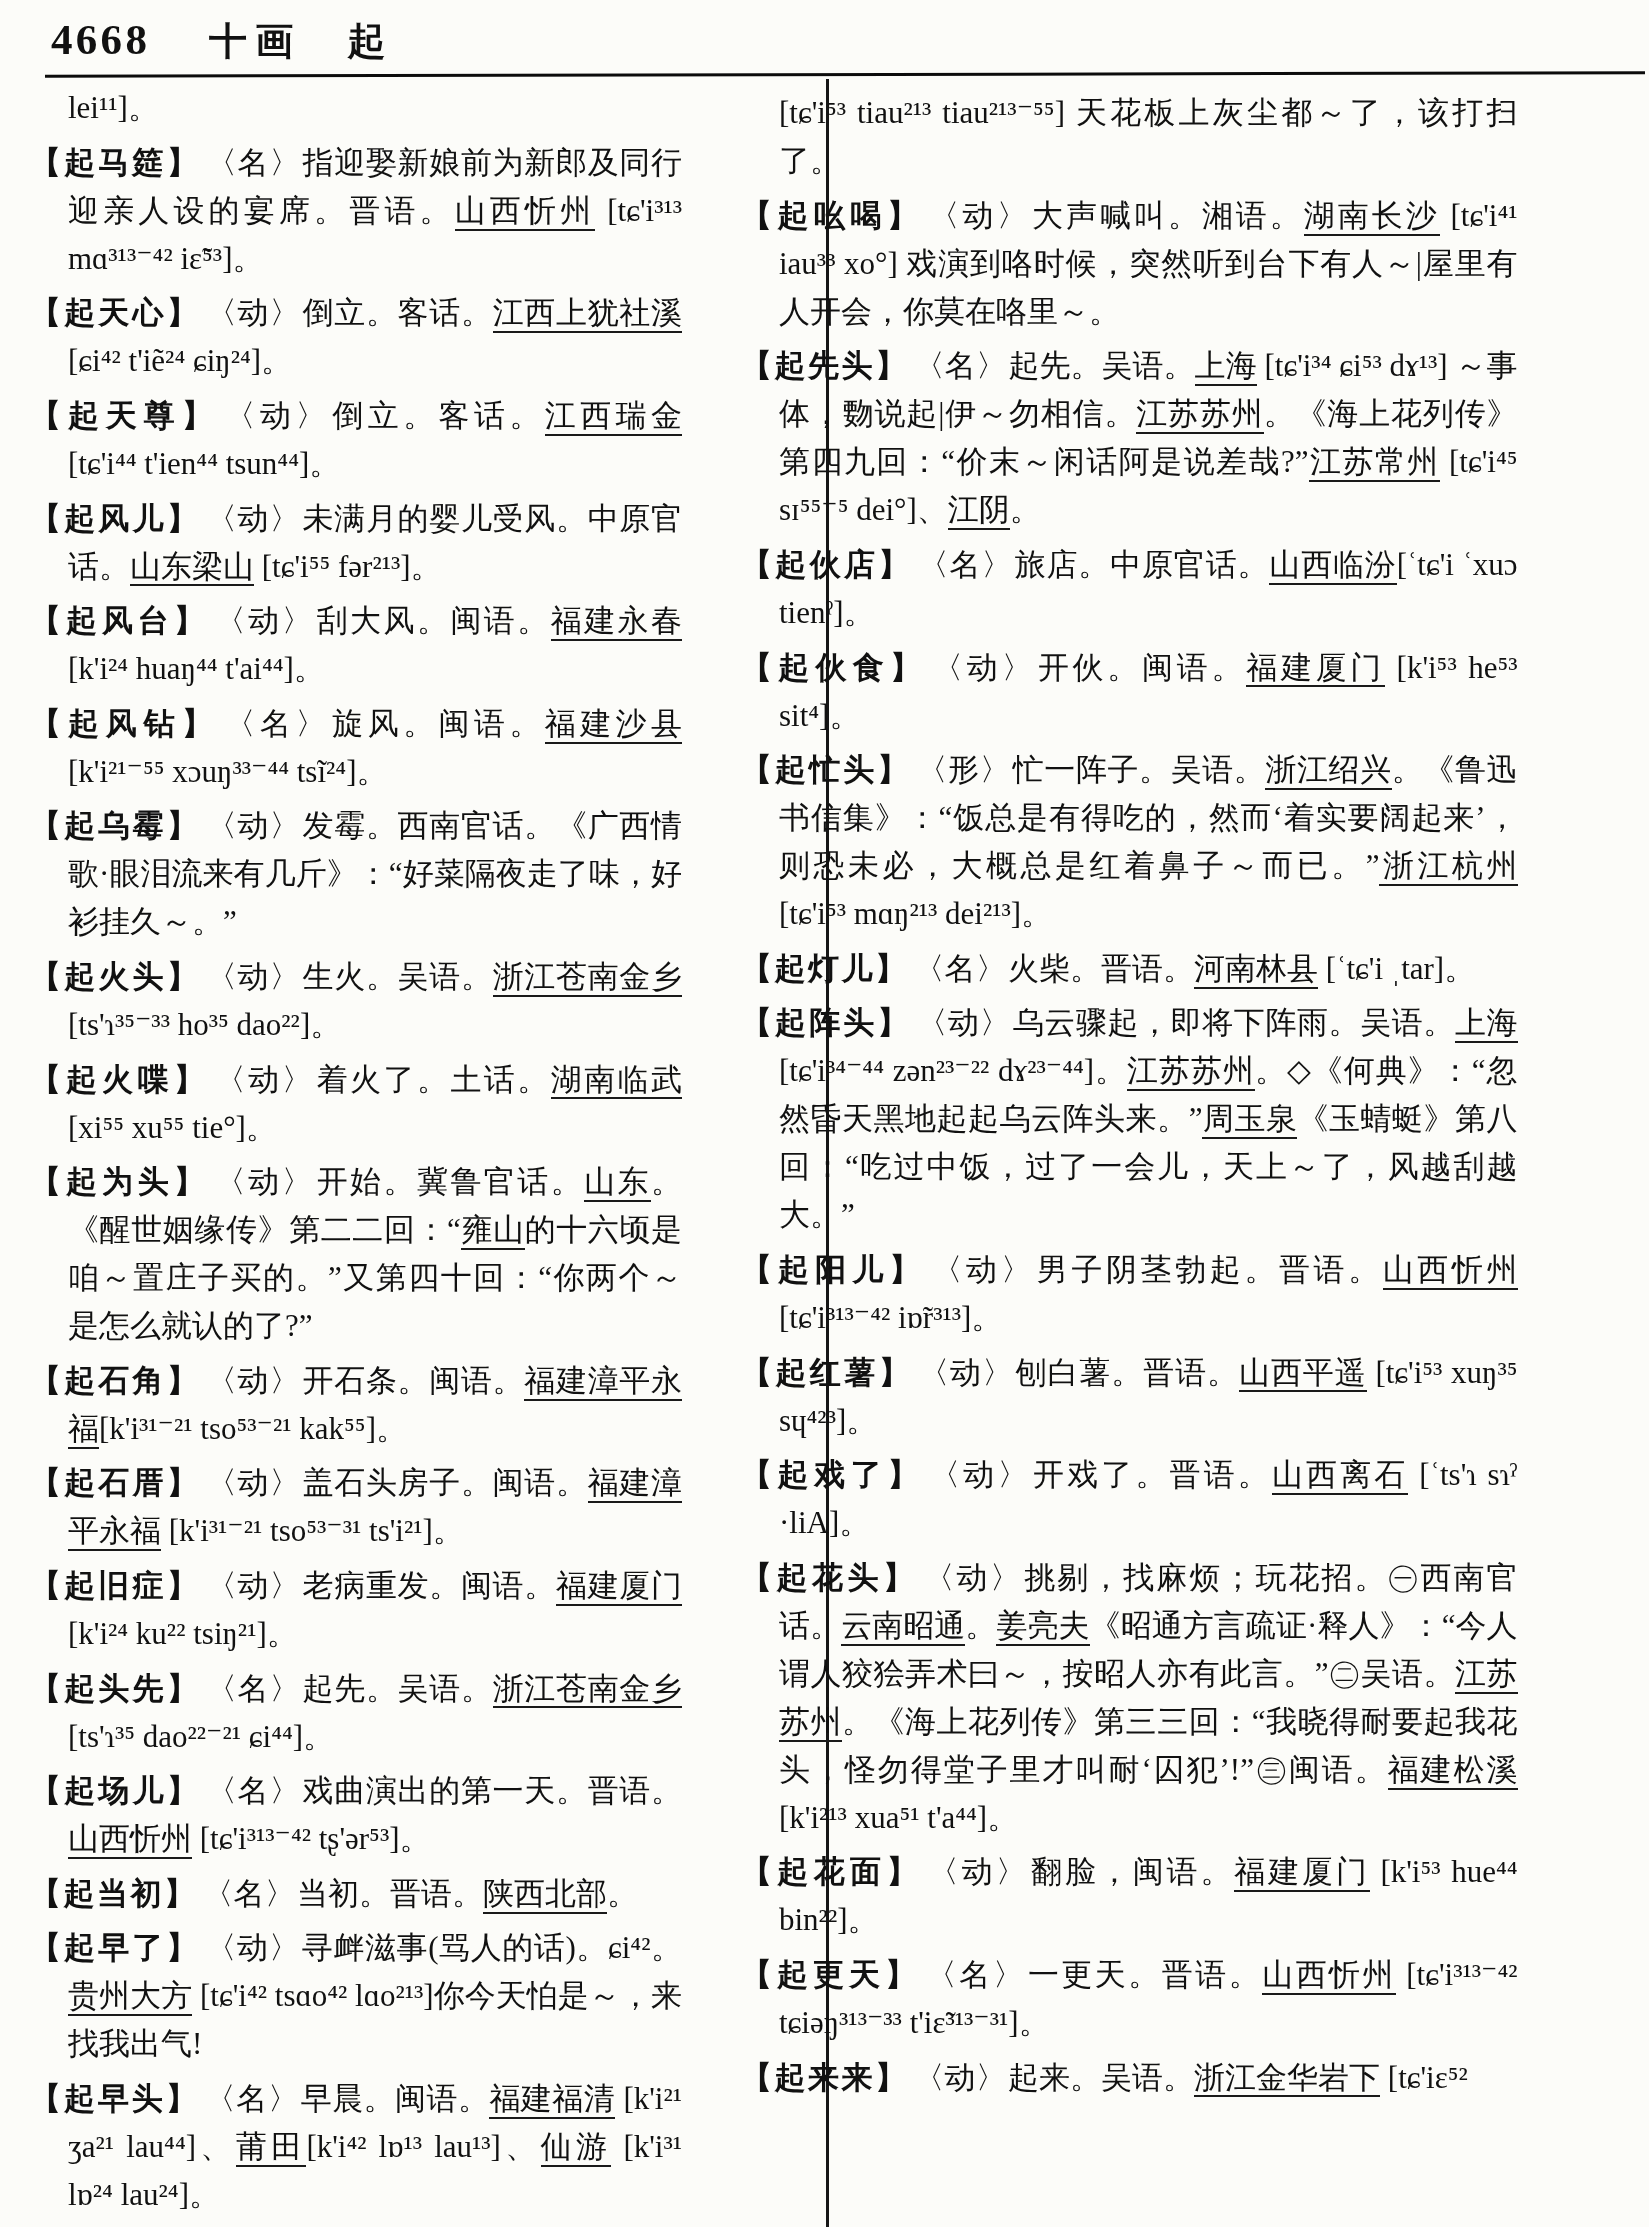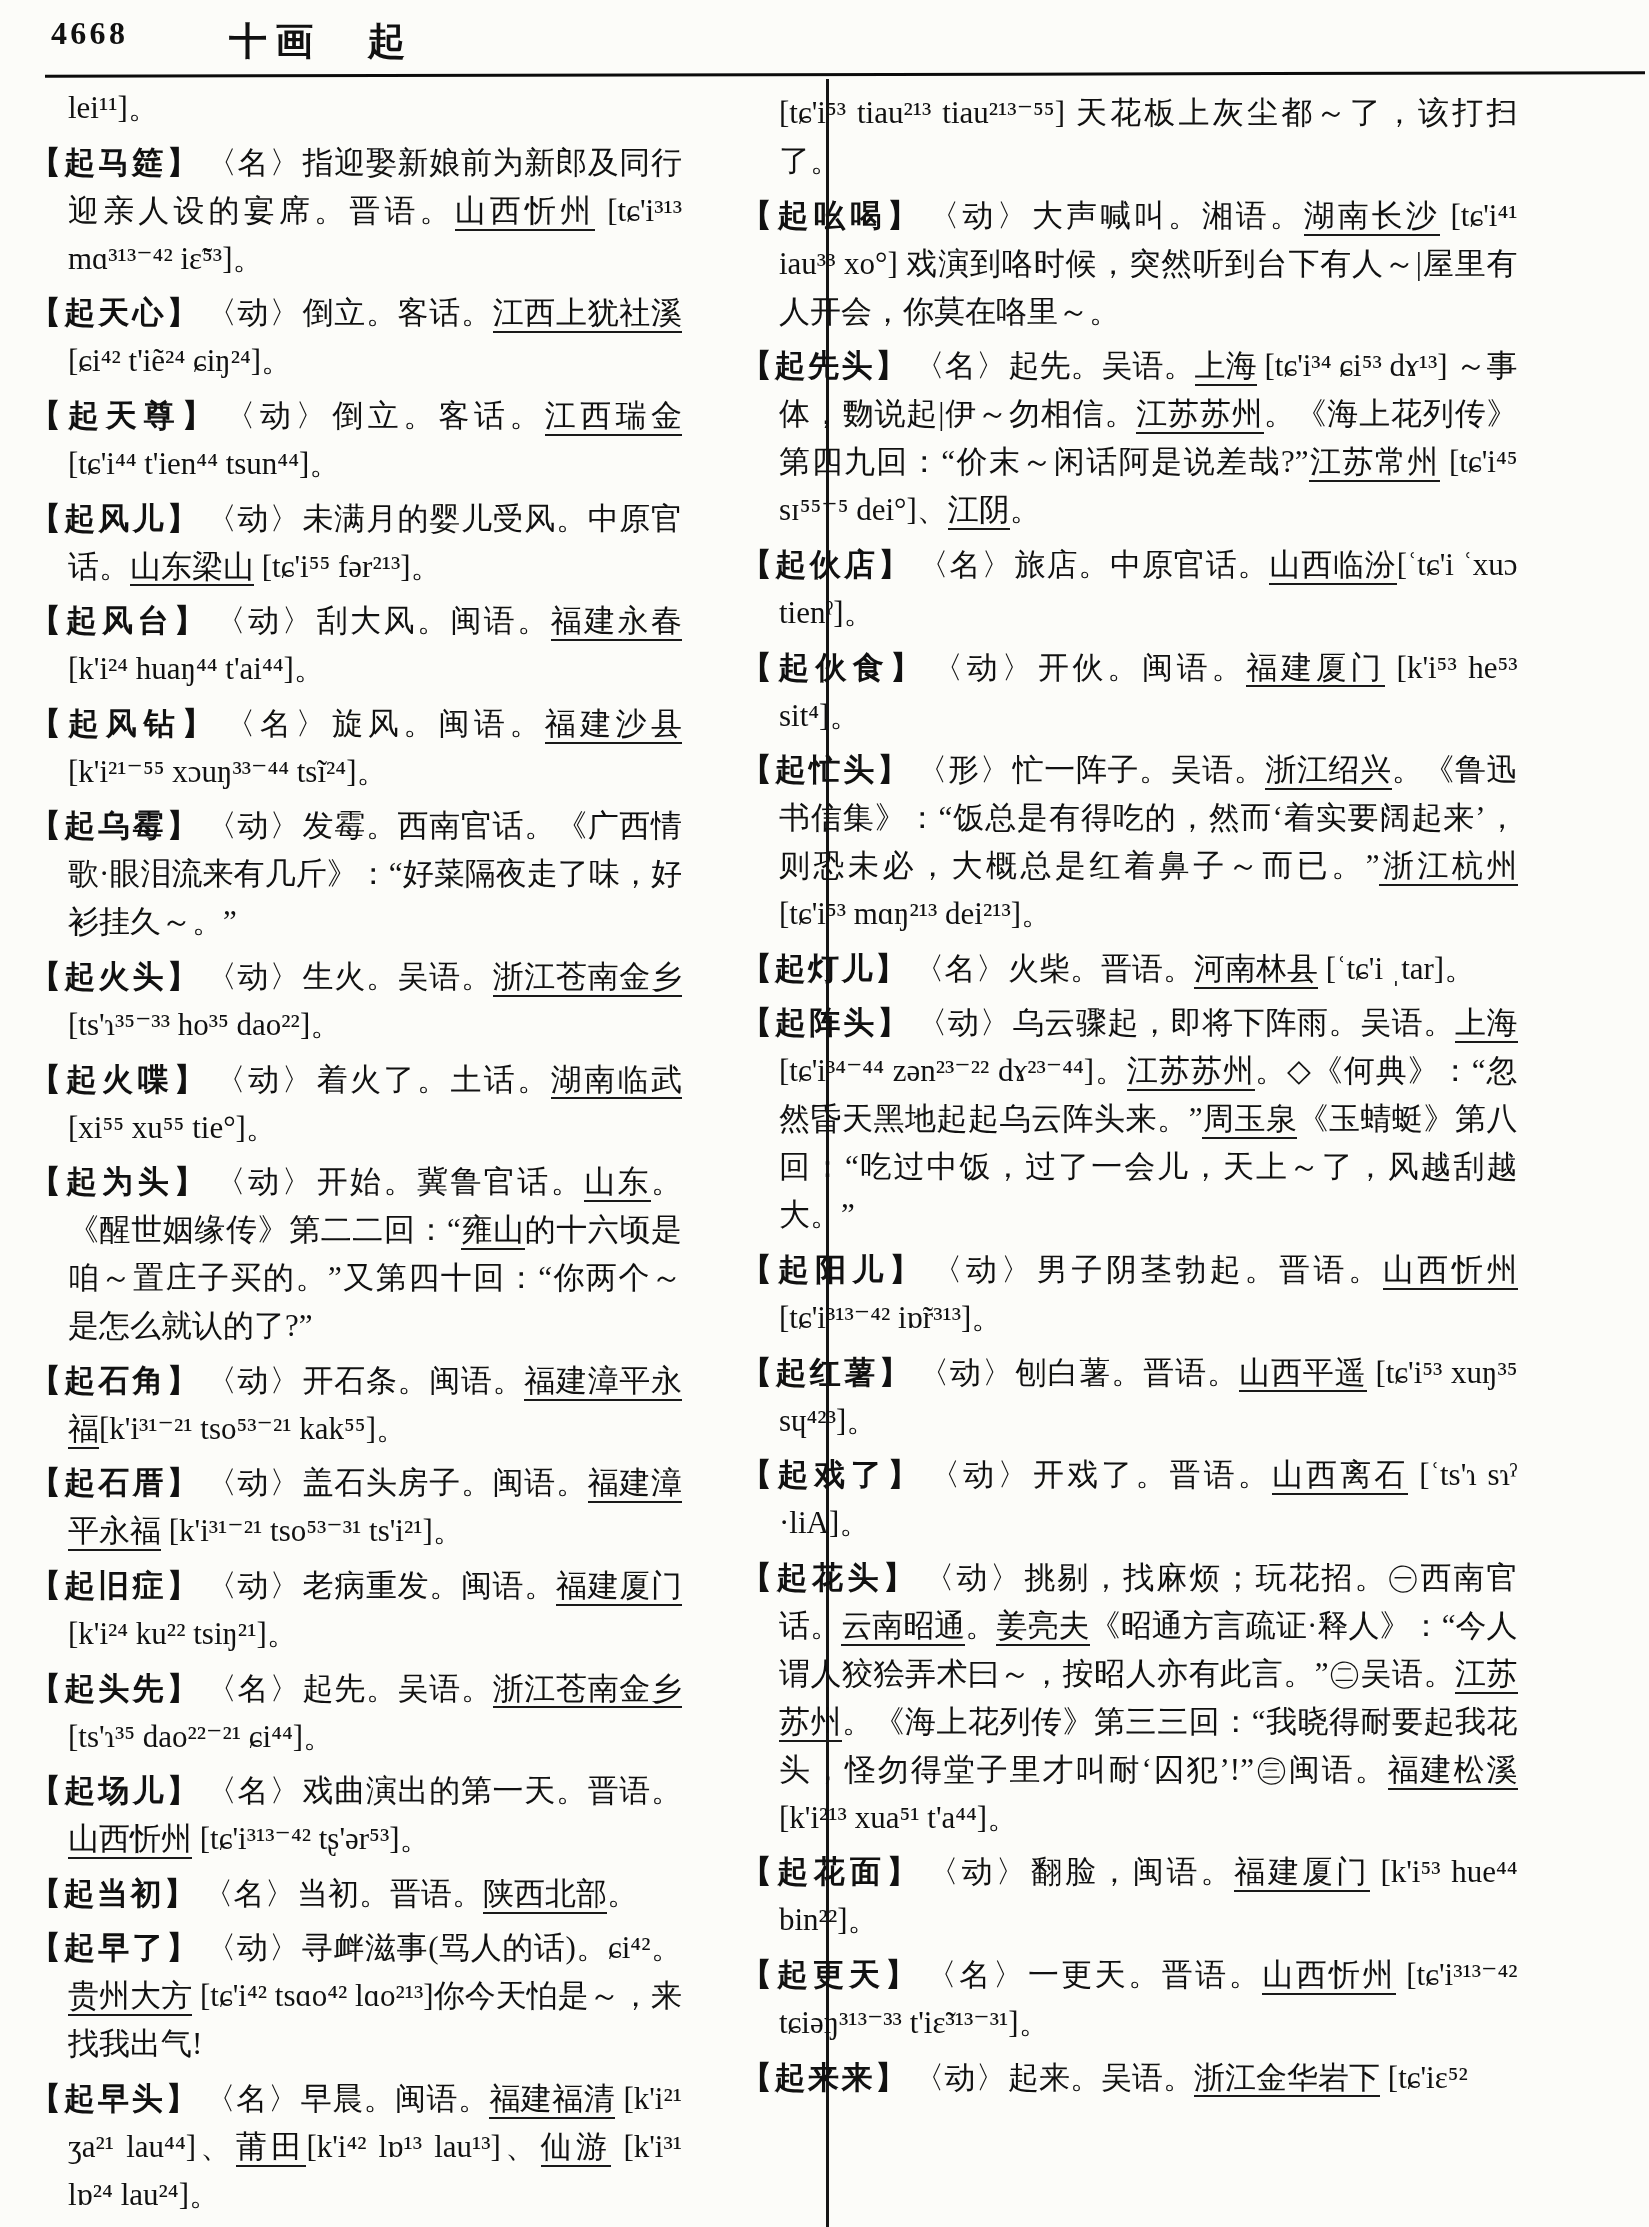--- a/index.html
+++ b/index.html
@@ -7,24 +7,24 @@
     position:relative;
     width:1650px;height:2227px;
     background:#fcfcf9;
     color:#111;
     font-family:"Liberation Serif","DejaVu Serif",serif;
     overflow:hidden;
   }
   .page-header{position:absolute;top:8.2px;left:0;right:0;height:63px;}
   .page-number{
     position:absolute;left:51px;top:6.6px;
-    font-size:32px;font-weight:bold;letter-spacing:3.3px;
+    font-size:43px;font-weight:bold;letter-spacing:3.3px;
   }
   .section-title{
-    position:absolute;left:229px;top:8.2px;
+    position:absolute;left:209px;top:8.2px;
     font-size:38px;font-weight:bold;letter-spacing:8.2px;
   }
   .header-rule{
     position:absolute;top:73px;left:45px;right:5px;height:3.3px;
     background:#0c0c0c;
     transform:rotate(-0.12deg);
   }
   .column-divider{
     position:absolute;left:826px;top:79px;bottom:0;width:2.5px;
     background:#161616;

